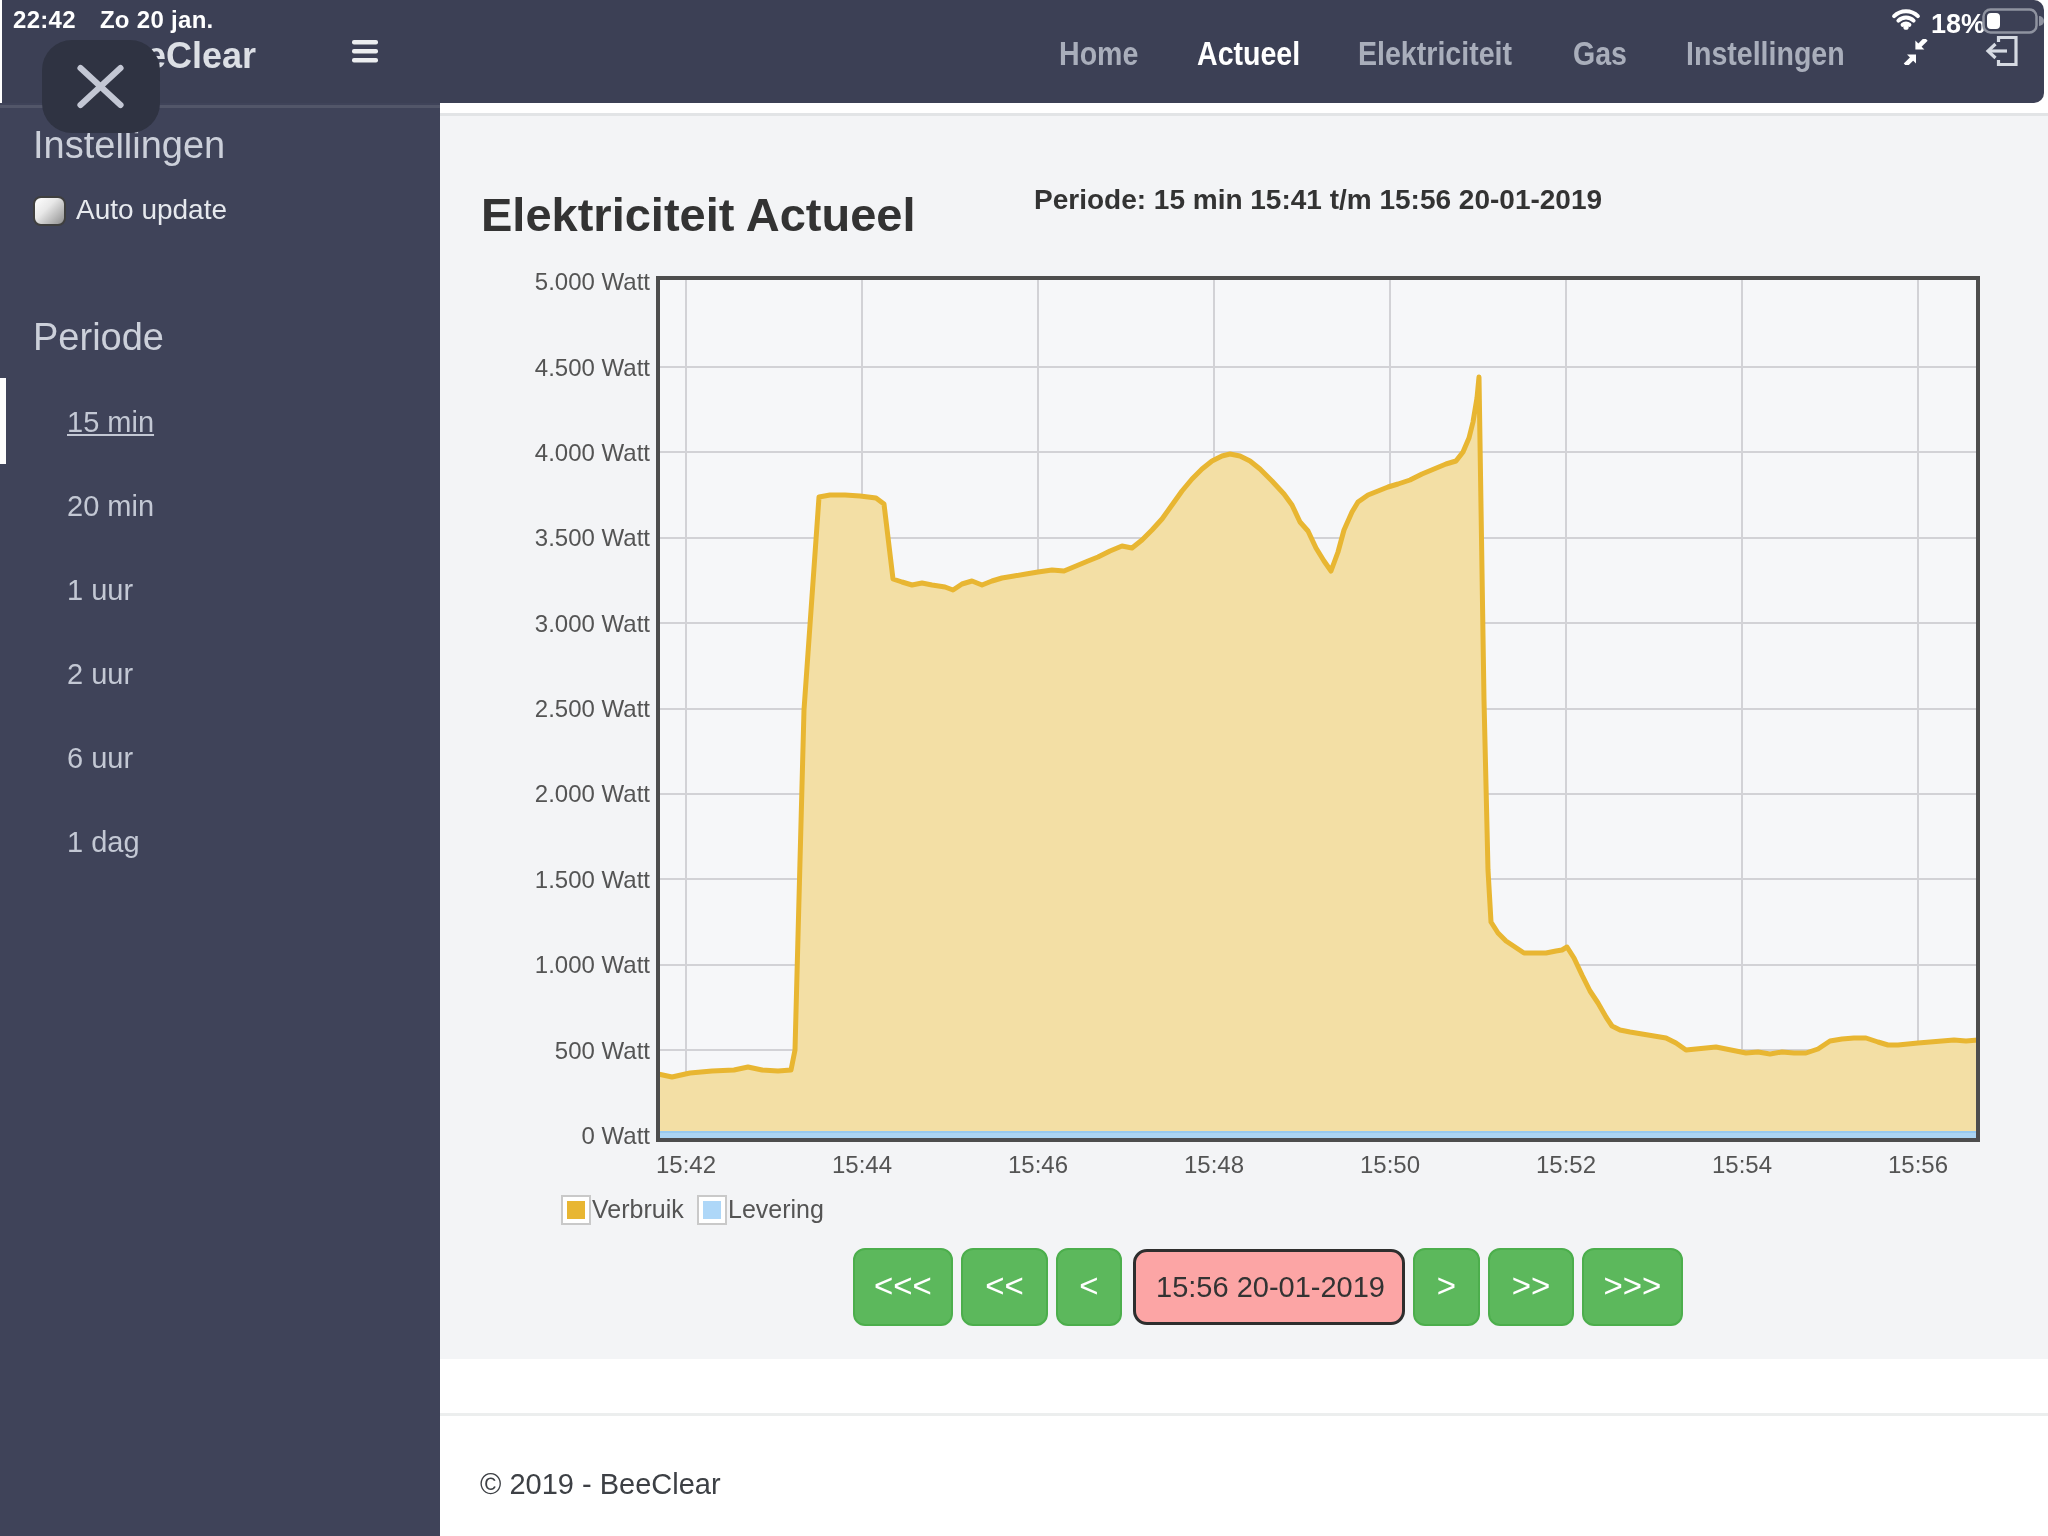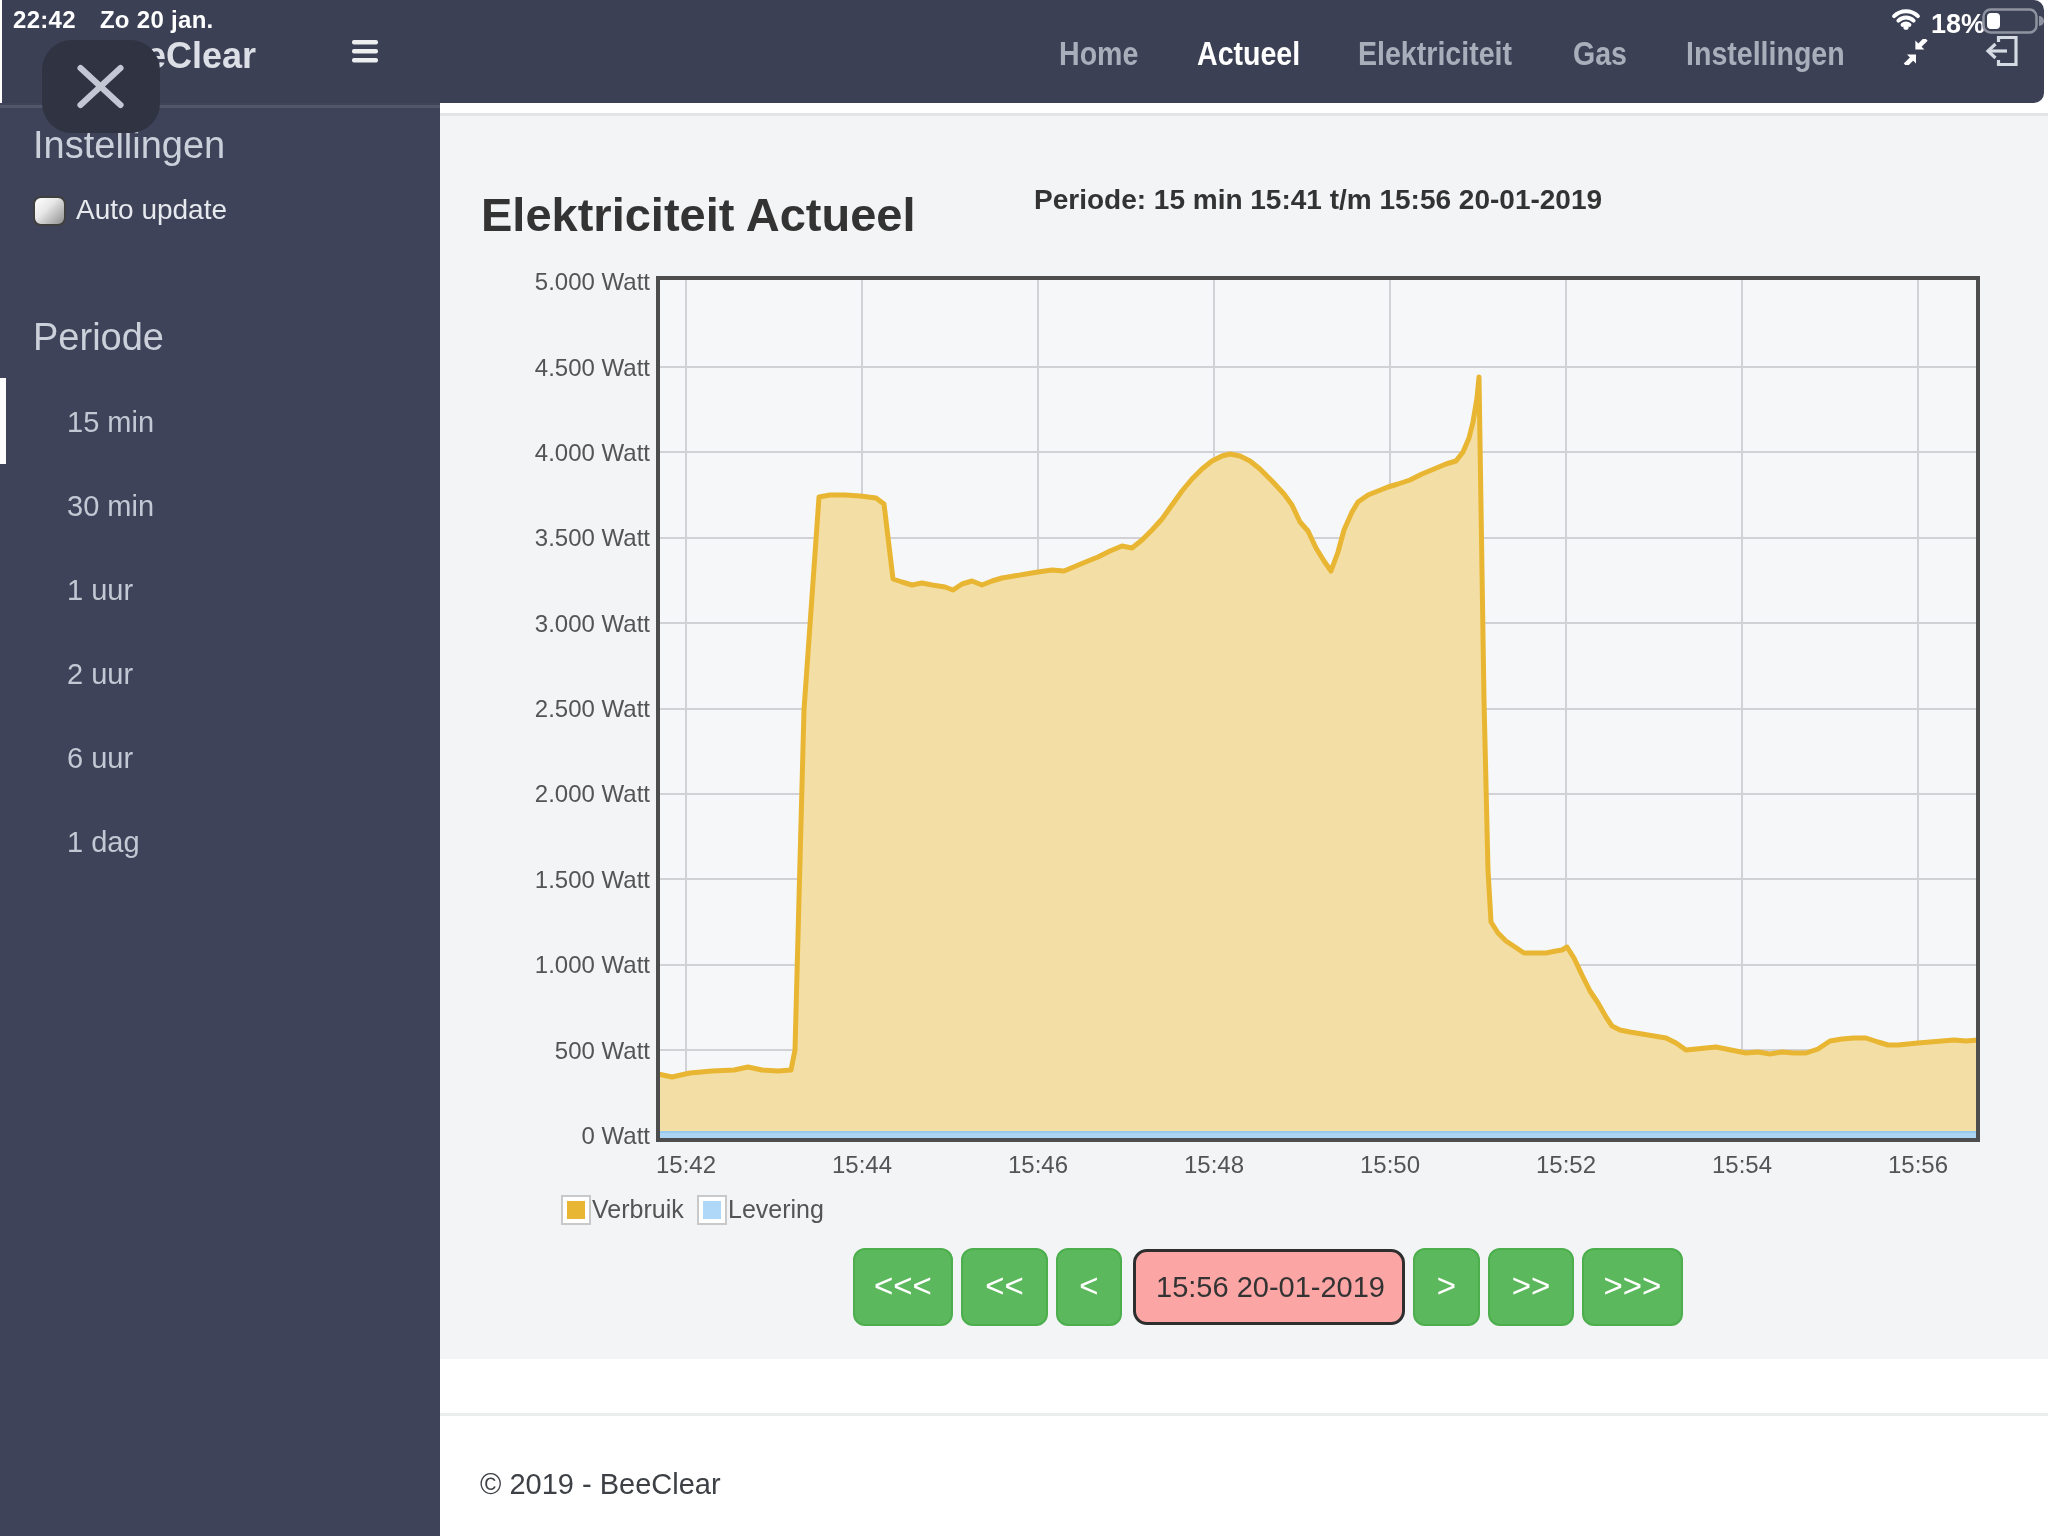--- a/index.html
+++ b/index.html
@@ -96,22 +96,22 @@
         <path d="M10.5 9 L3 16 L10.5 23"></path>
       </g>
     </svg>
   </div>
 
   <div class="abs sideheader" style="top:123px;">Instellingen</div>
   <div class="abs" style="left:33px;top:196px;width:33px;height:30px;border-radius:8px;background:linear-gradient(135deg,#ffffff 0%,#e8e8e8 40%,#8f8f8f 100%);border:2px solid #3f3f3f;box-sizing:border-box;"></div>
   <div class="abs" style="left:76px;top:194px;color:#e6e9ee;font-size:28px;line-height:32px;">Auto update</div>
   <div class="abs sideheader" style="top:315px;">Periode</div>
   <div class="abs" id="selbar"></div>
-  <div class="abs sideitem" style="top:405px;">15 min</div>
-  <div class="abs sideitem" style="top:489px;">30 min</div>
+  <div class="abs sideitem" style="top:405px;text-decoration:underline;">15 min</div>
+  <div class="abs sideitem" style="top:489px;">20 min</div>
   <div class="abs sideitem" style="top:573px;">1 uur</div>
   <div class="abs sideitem" style="top:657px;">2 uur</div>
   <div class="abs sideitem" style="top:741px;">6 uur</div>
   <div class="abs sideitem" style="top:825px;">1 dag</div>
 
   <div class="abs" id="closebtn">
     <svg width="118" height="93" viewBox="0 0 118 93">
       <g stroke="#c3c7d4" stroke-width="6.2" stroke-linecap="round">
         <path d="M38.5 28 L78.5 65"></path>
         <path d="M78.5 28 L38.5 65"></path>

